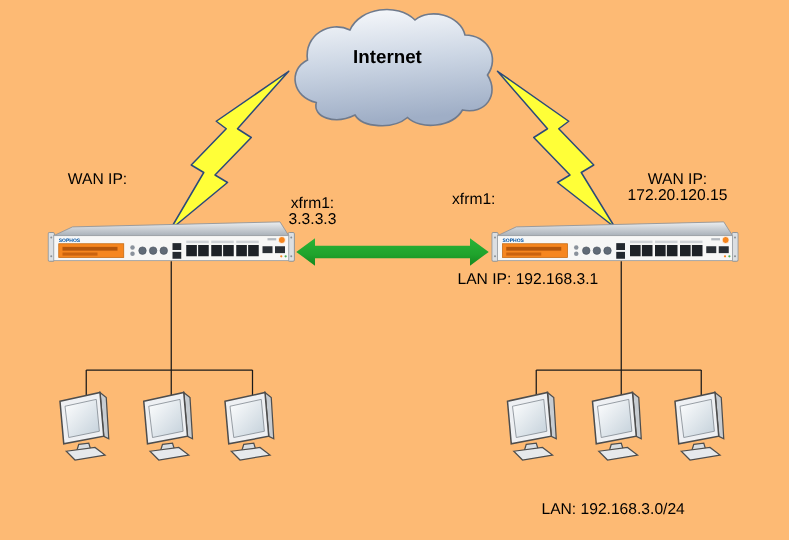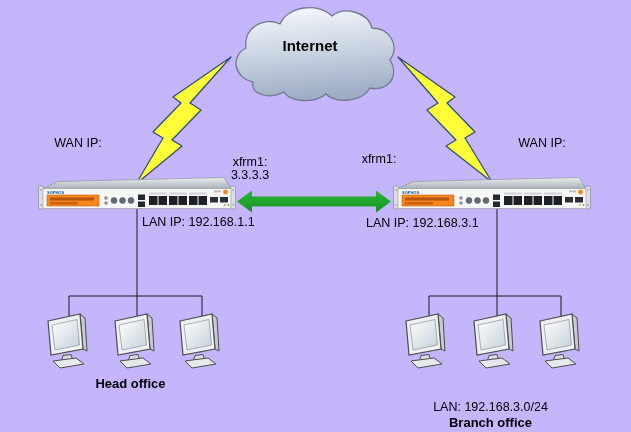--- a/index.html
+++ b/index.html
@@ -1,17 +1,17 @@
 <!DOCTYPE html>
 <html><head>
 <meta charset="utf-8">
 <style>
   html,body{margin:0;padding:0;background:#fff;}
   .canvas{
-    position:relative;width:631px;height:432px;background:#c4b5fd;
+    position:relative;width:631px;height:432px;background:#fdba74;
     font-family:"Liberation Sans",sans-serif;color:#000;overflow:hidden;
   }
   .canvas svg{position:absolute;left:0;top:0;}
   .lbl{position:absolute;font-size:12.5px;line-height:13px;text-align:center;white-space:nowrap;color:#000;}
   .lbl .bold{font-weight:bold;}
   #lbl-internet{left:245px;top:39px;width:130px;font-size:15px;font-weight:bold;}
   #lbl-wan-left{left:14px;top:137px;width:128px;}
   #lbl-wan-right{left:477px;top:137px;width:130px;}
   #lbl-xfrm-left{left:210px;top:156px;width:80px;}
   #lbl-xfrm-right{left:336px;top:152px;width:86px;line-height:15px;}
@@ -139,36 +139,34 @@
   </svg>
 
   <div id="lbl-internet" class="lbl">Internet</div>
 
   <div id="lbl-wan-left" class="lbl">
     <div>WAN IP:</div>
   </div>
 
   <div id="lbl-wan-right" class="lbl">
     <div>WAN IP:</div>
+    <div>172.20.120.15</div>
   </div>
 
   <div id="lbl-xfrm-left" class="lbl">
     <div>xfrm1:</div>
     <div>3.3.3.3</div>
   </div>
 
   <div id="lbl-xfrm-right" class="lbl">
     <div>xfrm1:</div>
   </div>
 
-  <div id="lbl-lan-ip-left" class="lbl">LAN IP: 192.168.1.1</div>
   <div id="lbl-lan-ip-right" class="lbl">LAN IP: 192.168.3.1</div>
 
   <div id="lbl-site-left" class="lbl">
-    <div class="bold">Head office</div>
   </div>
 
   <div id="lbl-site-right" class="lbl">
     <div>LAN: 192.168.3.0/24</div>
-    <div class="bold">Branch office</div>
   </div>
 
 </div>
 
 </body></html>

